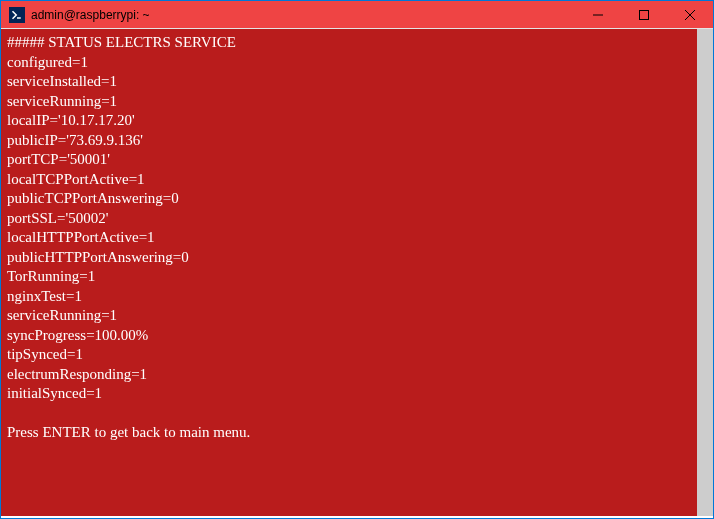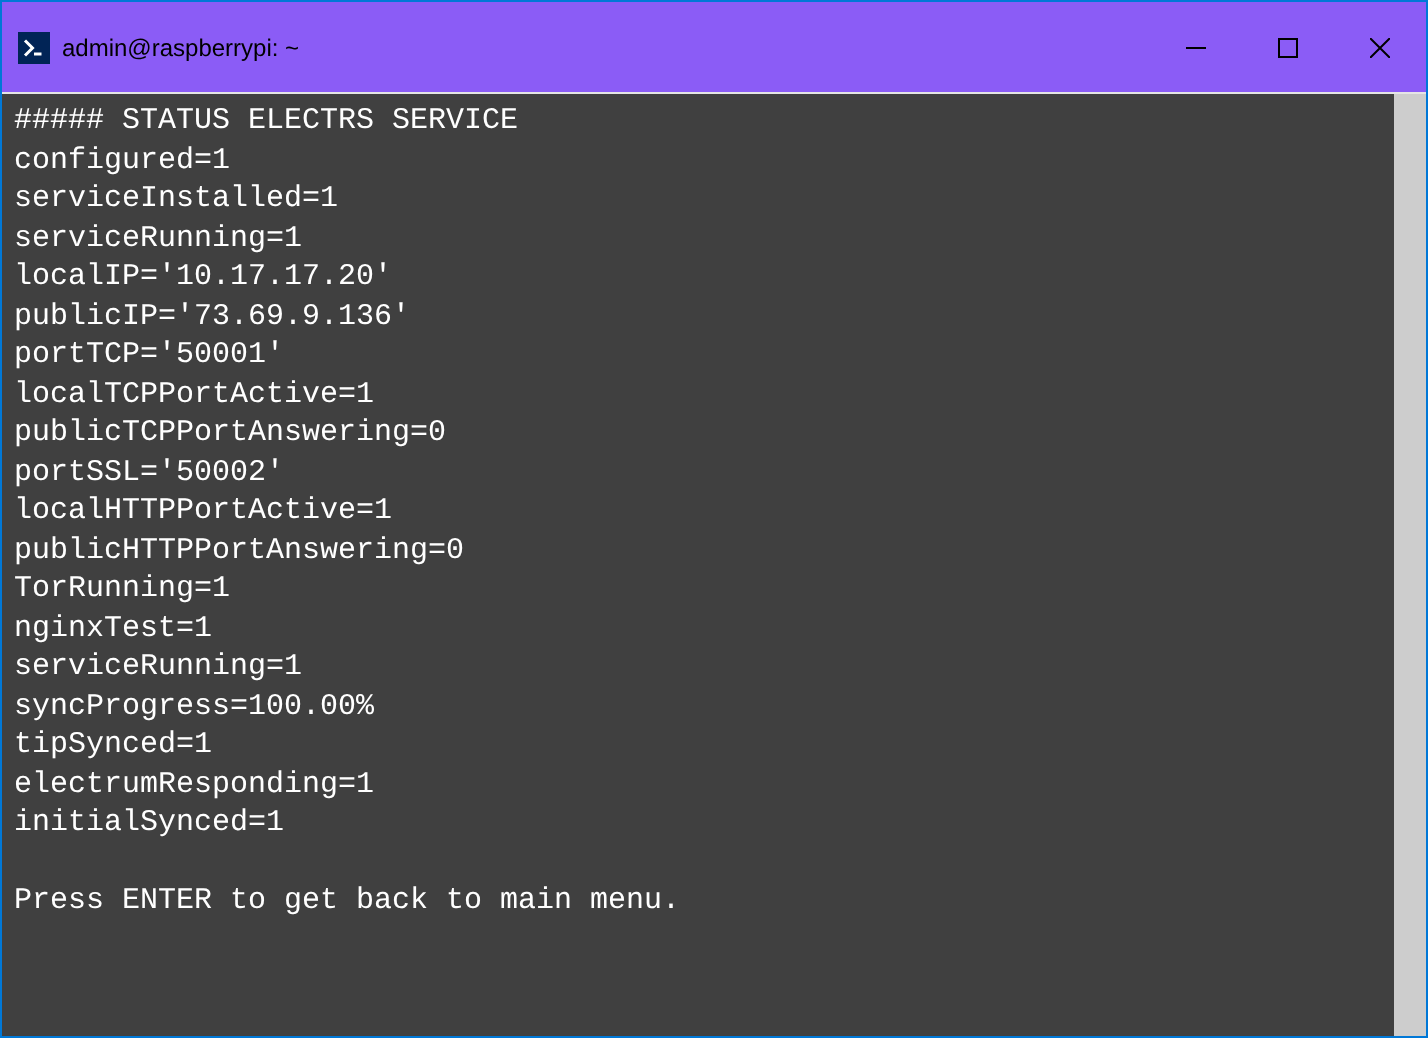--- a/index.html
+++ b/index.html
@@ -9,22 +9,22 @@
     }
     body {
       width: 714px;
       height: 519px;
       background: #fff;
       font-family: "Segoe UI", Tahoma, sans-serif;
       overflow: hidden;
       border: 1px solid #0078d7;
     }
     .titlebar {
-      height: 46px;
-      background: #8b5cf6;
+      height: 28px;
+      background: #ef4444;
       display: flex;
       align-items: center;
       border-bottom: 1px solid #e5e5e5;
     }
     .titlebar-icon {
       width: 16px;
       height: 16px;
       margin-left: 8px;
       margin-right: 6px;
       background: #012456;
@@ -60,23 +60,23 @@
       height: 10px;
     }
     .terminal-wrap {
       position: relative;
       height: calc(100% - 30px);
       background: #000;
       display: flex;
     }
     .terminal {
       flex: 1;
-      background: #404040;
+      background: #b91c1c;
       color: #fff;
-      font-family: Liberation Mono, monospace;
+      font-family: Liberation Serif, serif;
       font-size: 15px;
       line-height: 1.3;
       padding: 4px 6px;
       white-space: pre;
       overflow: hidden;
     }
     .terminal-line {
       display: block;
     }
     .scrollbar {

